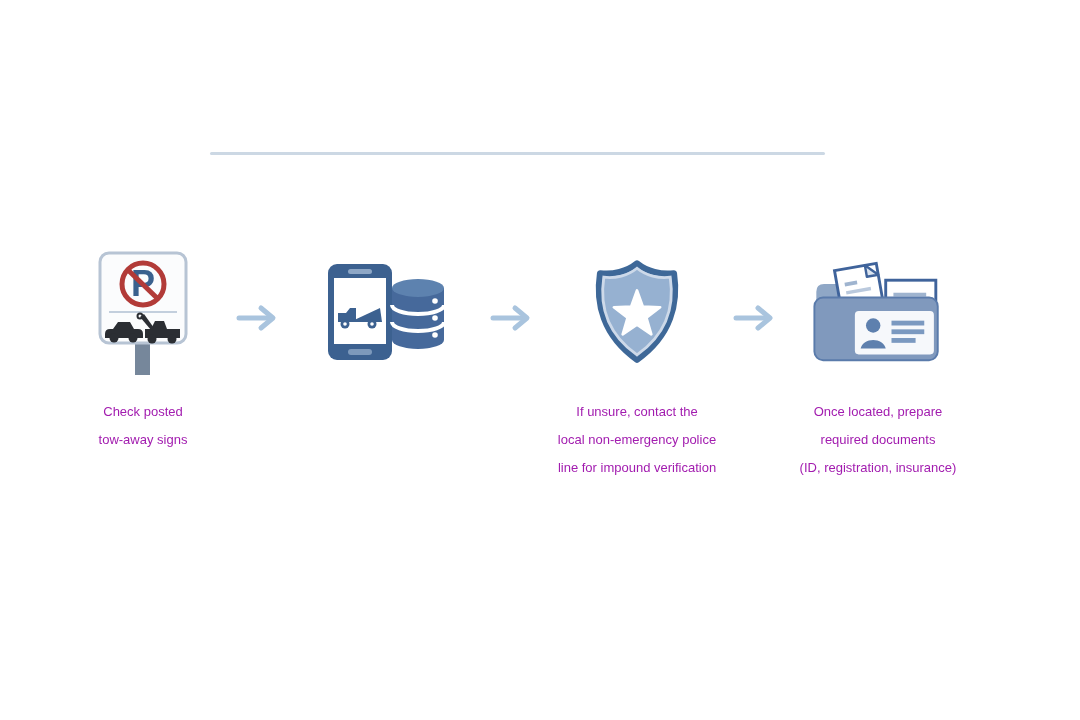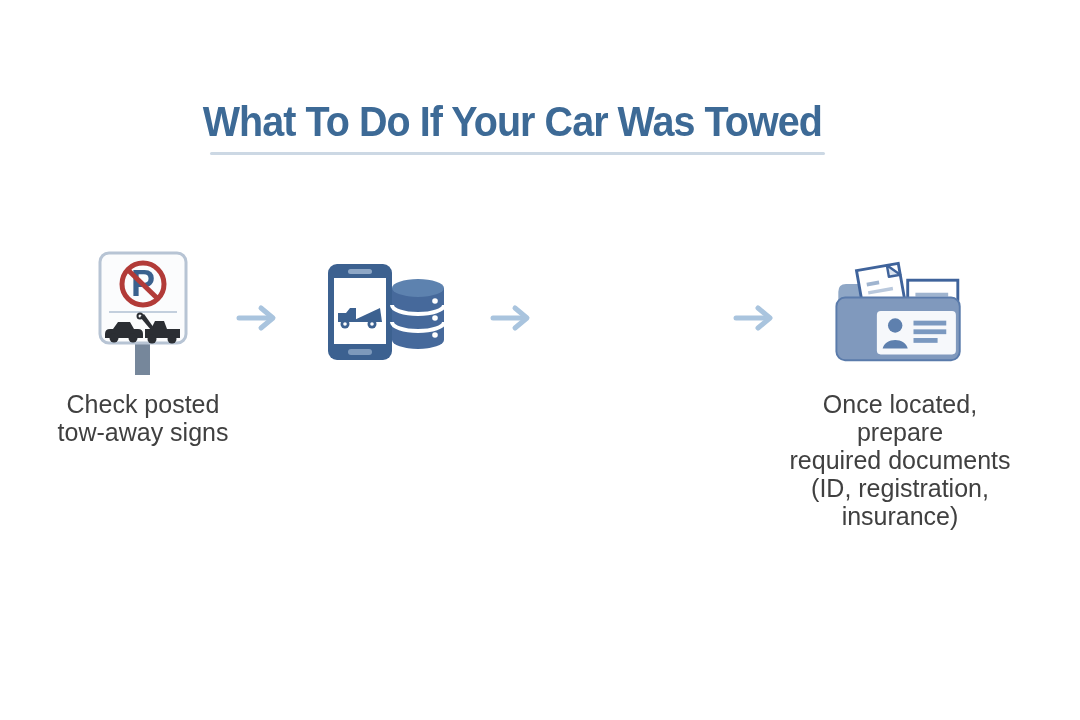--- a/index.html
+++ b/index.html
@@ -17,42 +17,39 @@
     transform: scaleX(0.94); transform-origin: center;
   }
   .title-underline {
     position: absolute; left: 210px; top: 152px; width: 615px; height: 3px;
     background: #ccd8e4; border-radius: 2px;
   }
 
   .step-col { position: absolute; top: 248px; text-align: center; }
   .icon-box { height: 128px; display: flex; align-items: center; justify-content: center; }
   .caption {
-    margin-top: 14px;
-    font-size: 25px; line-height: 28px; color: #404040;
+    margin-top: 22px;
+    font-size: 13px; line-height: 28px; color: #a21caf;
     white-space: pre-line;
   }
   #col-1 { left: 33px;  width: 220px; }
   #col-2 { left: 265px; width: 240px; }
   #col-3 { left: 517px; width: 240px; }
-  #col-4 { left: 780px; width: 240px; }
+  #col-4 { left: 758px; width: 240px; }
 
   .arrow { position: absolute; top: 303px; width: 46px; height: 30px; }
   #arrow-1 { left: 236px; }
   #arrow-2 { left: 490px; }
   #arrow-3 { left: 733px; }
 </style>
 </head>
 <body>
 
 <div class="canvas">
 
-  <div class="title-wrap">
-    <h1 class="title">What To Do If Your Car Was Towed</h1>
-  </div>
   <div class="title-underline"></div>
 
   <div class="step-col" id="col-1">
     <div class="icon-box">
       <svg width="92" height="125" viewBox="0 0 92 125" aria-hidden="true">
         <rect x="38" y="90" width="15" height="35" fill="#76879b"></rect>
         <rect x="3" y="3" width="86" height="90" rx="9" fill="#fbfcfd" stroke="#b7c4d4" stroke-width="3"></rect>
         <text x="46" y="46" font-size="36" font-weight="bold" fill="#3a618e" text-anchor="middle" font-family="Liberation Sans, sans-serif">P</text>
         <circle cx="46" cy="34" r="21" fill="none" stroke="#b23b38" stroke-width="5"></circle>
         <line x1="31" y1="20" x2="61" y2="49" stroke="#b23b38" stroke-width="5"></line>
@@ -102,20 +99,32 @@
         <circle cx="115" cy="73" r="2.8" fill="#ffffff"></circle>
       </svg>
     </div>
   </div>
 
   <svg class="arrow" id="arrow-2" viewBox="0 0 46 30">
     <path d="M3 15 H34" stroke="#a9c4de" stroke-width="5" stroke-linecap="round" fill="none"></path>
     <path d="M25 5 L37 15 L25 25" stroke="#a9c4de" stroke-width="5" stroke-linecap="round" stroke-linejoin="round" fill="none"></path>
   </svg>
 
+  <div class="step-col" id="col-3">
+    <div class="icon-box">
+      <svg width="100" height="108" viewBox="0 0 110 120" aria-hidden="true">
+        <path d="M55 6 C66 15 82 19 96 17 C101 50 93 86 55 113 C17 86 9 50 14 17 C28 19 44 15 55 6 Z" fill="#96b1d1" stroke="#3e6898" stroke-width="7" stroke-linejoin="round"></path>
+        <path d="M55 6 C66 15 82 19 96 17 C101 50 93 86 55 113 C17 86 9 50 14 17 C28 19 44 15 55 6 Z" fill="none" stroke="#cdd9e9" stroke-width="3.5" transform="translate(55,60) scale(0.9) translate(-55,-60)"></path>
+        <polygon points="55,36 61.5,54.1 80.7,54.7 65.5,66.4 70.9,84.8 55,74 39.1,84.8 44.5,66.4 29.3,54.7 48.5,54.1" fill="#ffffff" stroke="#ffffff" stroke-width="3" stroke-linejoin="round"></polygon>
+      </svg>
+    </div>
+    <div class="caption">If unsure, contact the
+local non-emergency police
+line for impound verification</div>
+  </div>
 
   <svg class="arrow" id="arrow-3" viewBox="0 0 46 30">
     <path d="M3 15 H34" stroke="#a9c4de" stroke-width="5" stroke-linecap="round" fill="none"></path>
     <path d="M25 5 L37 15 L25 25" stroke="#a9c4de" stroke-width="5" stroke-linecap="round" stroke-linejoin="round" fill="none"></path>
   </svg>
 
   <div class="step-col" id="col-4">
     <div class="icon-box">
       <svg width="136" height="106" viewBox="0 0 140 110" aria-hidden="true">
         <path d="M6 34 q0 -8 8 -8 h26 l9 9 h12 v16 h-55 z" fill="#8fa7c6"></path>

